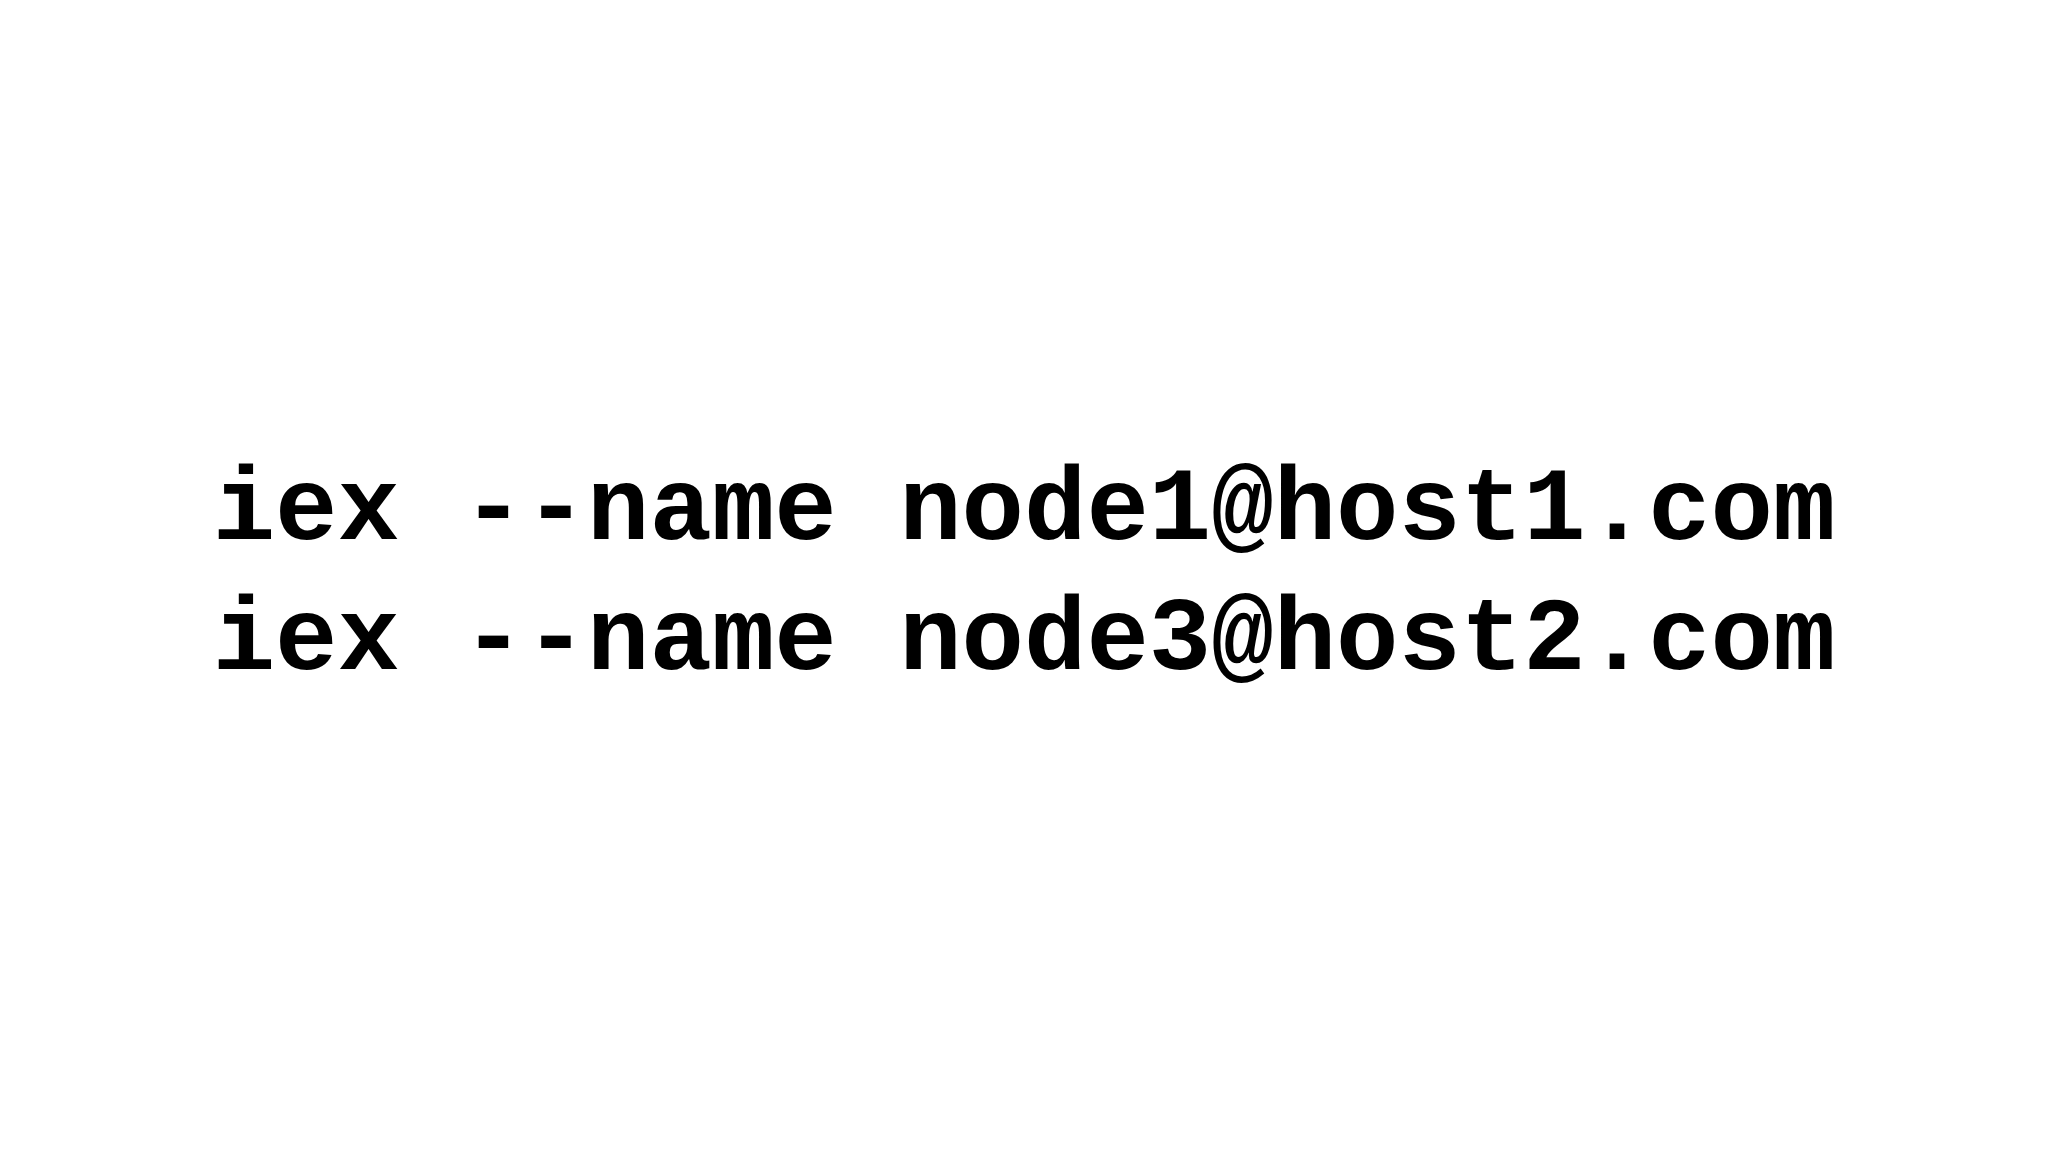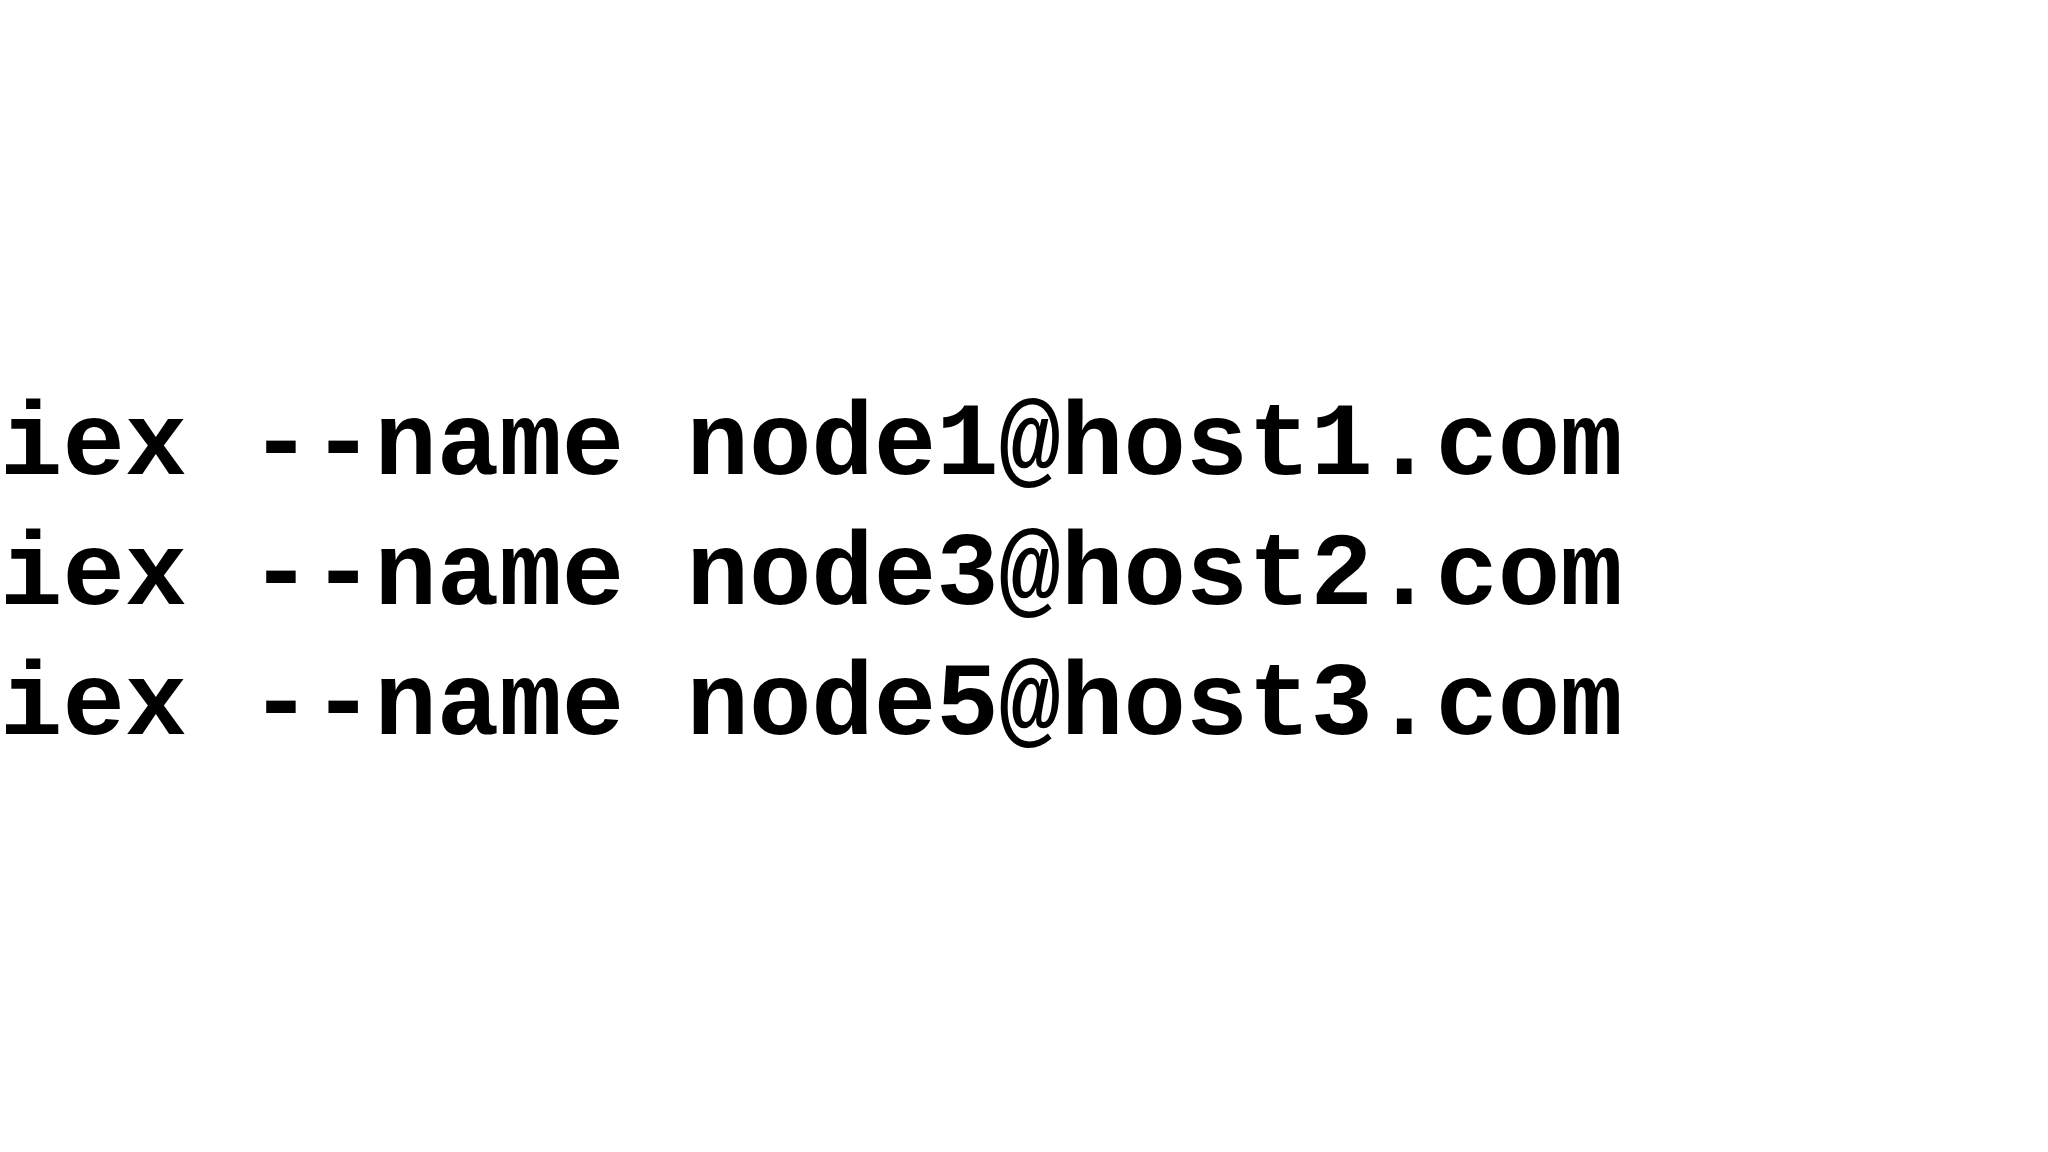--- a/index.html
+++ b/index.html
@@ -10,21 +10,21 @@
     width: 2048px;
     height: 1152px;
     background: #ffffff;
     overflow: hidden;
   }
   .slide {
     width: 2048px;
     height: 1152px;
     display: flex;
     align-items: center;
-    justify-content: flex-start;
+    justify-content: center;
   }
   .code-block {
     display: flex;
     flex-direction: column;
   }
   .code-line {
     font-family: "Liberation Mono", monospace;
     font-weight: bold;
     font-size: 104px;
     line-height: 130px;
@@ -33,15 +33,14 @@
     letter-spacing: 0;
   }
 </style>
 </head>
 <body>
 
 <div class="slide">
   <div class="code-block">
     <div class="code-line">iex --name node1@host1.com</div>
     <div class="code-line">iex --name node3@host2.com</div>
-    <div class="code-line">iex --name node5@host3.com</div>
   </div>
 </div>
 
 </body></html>

